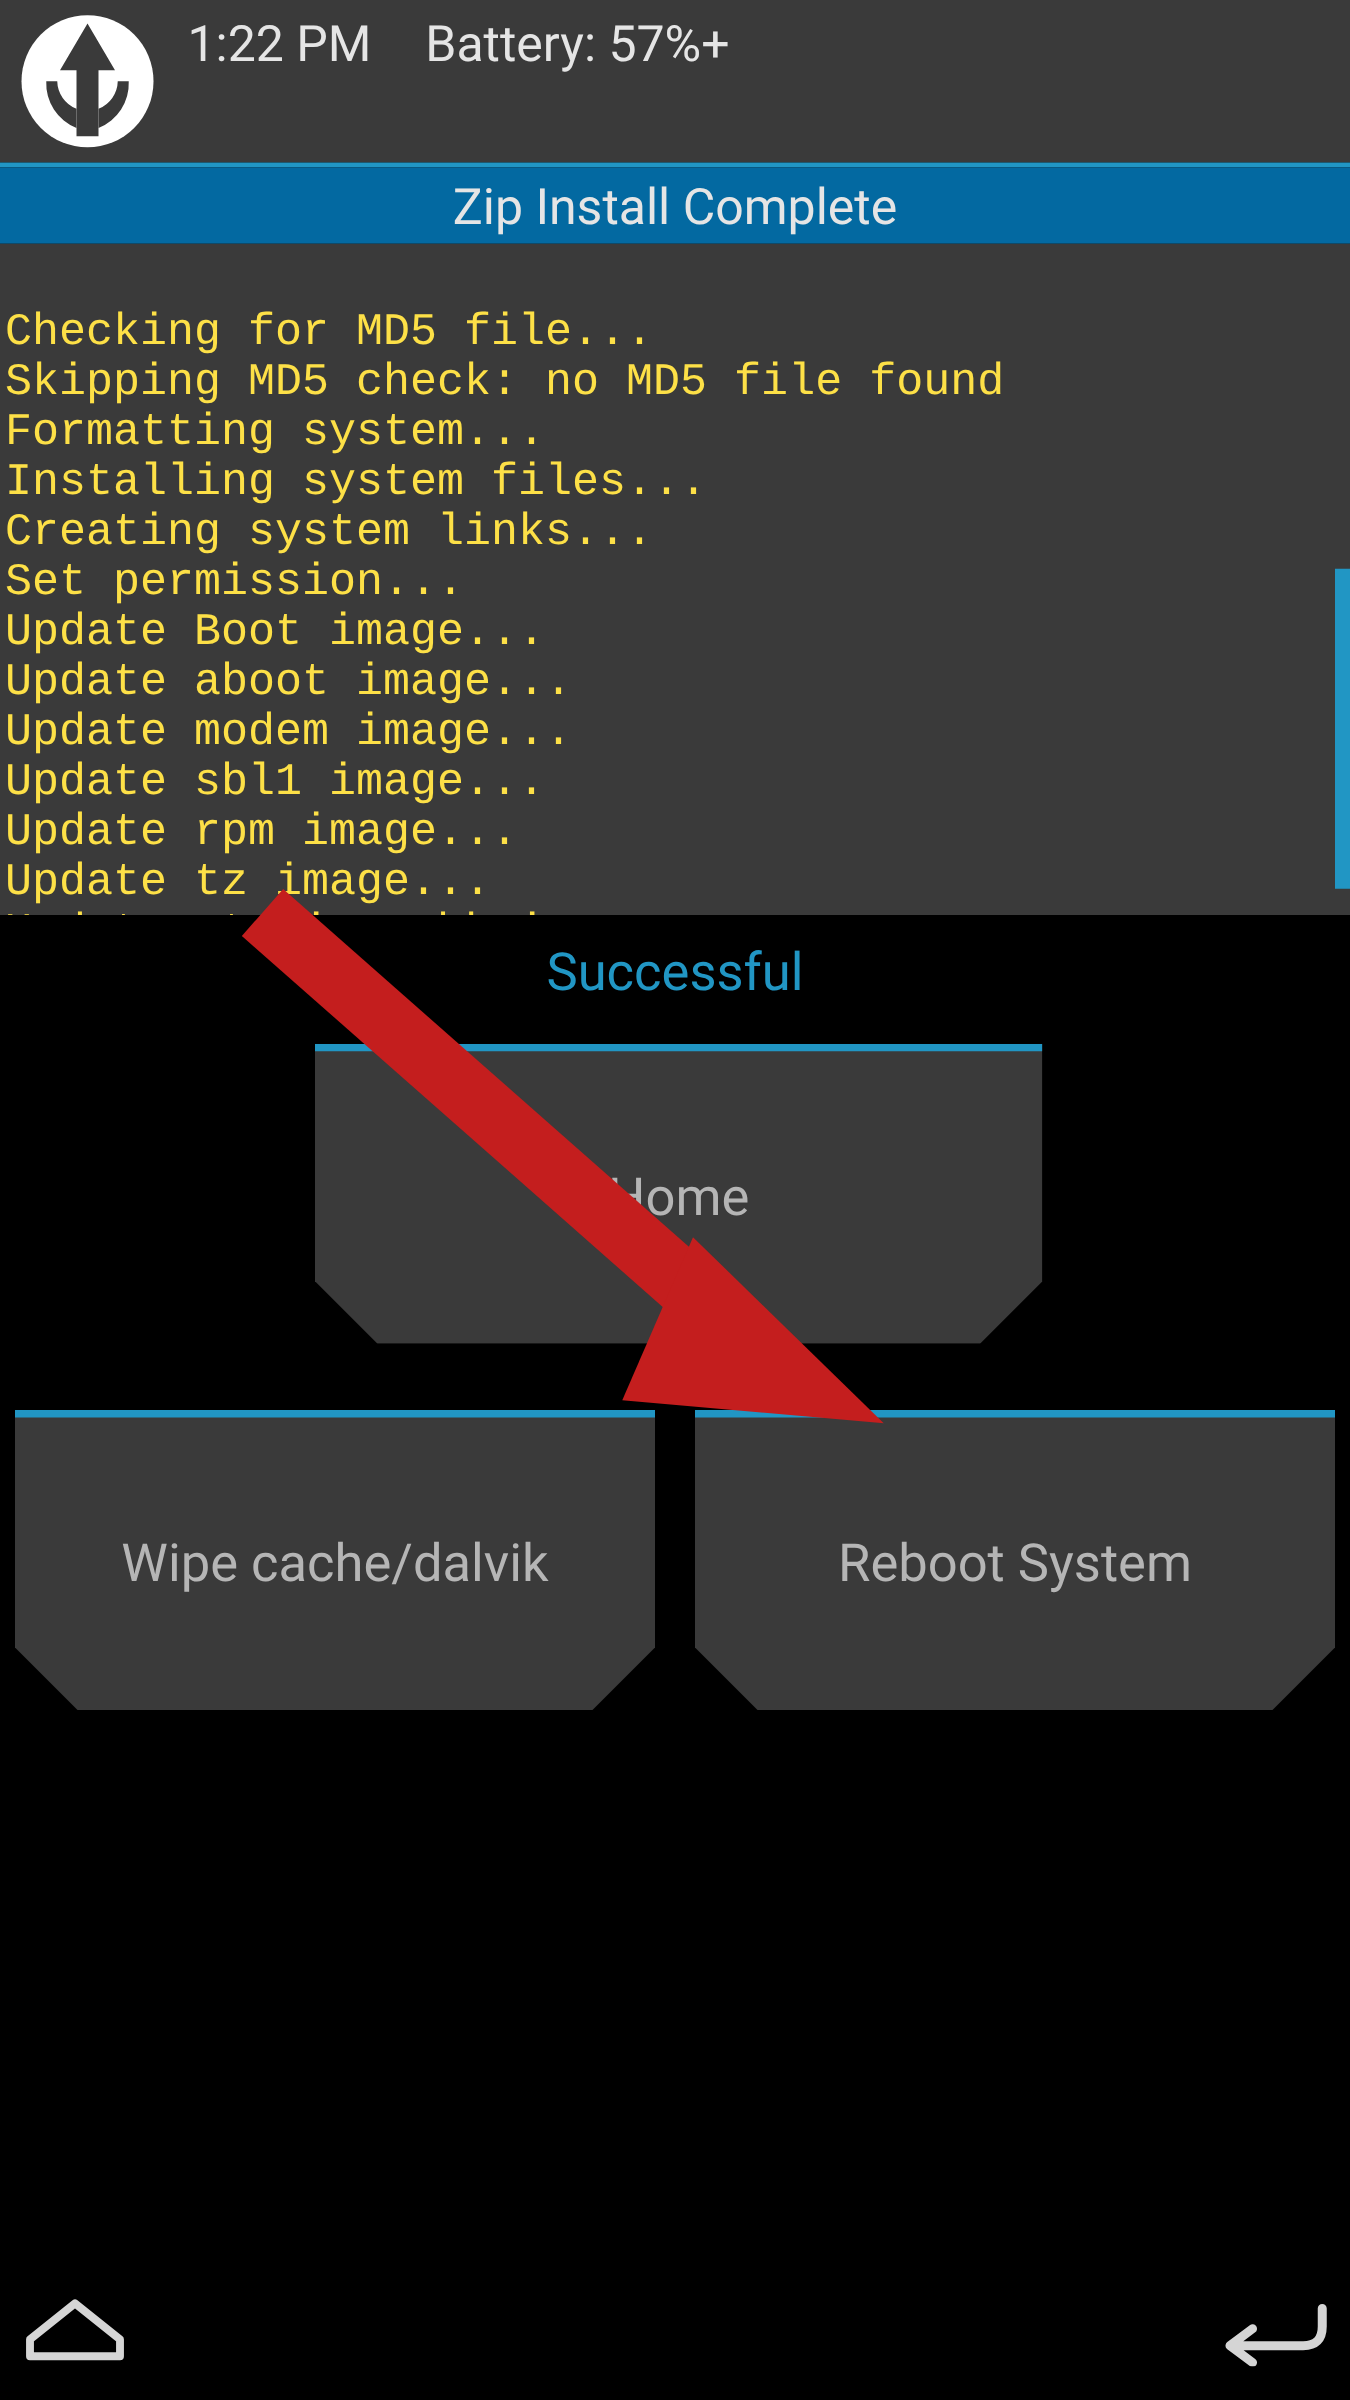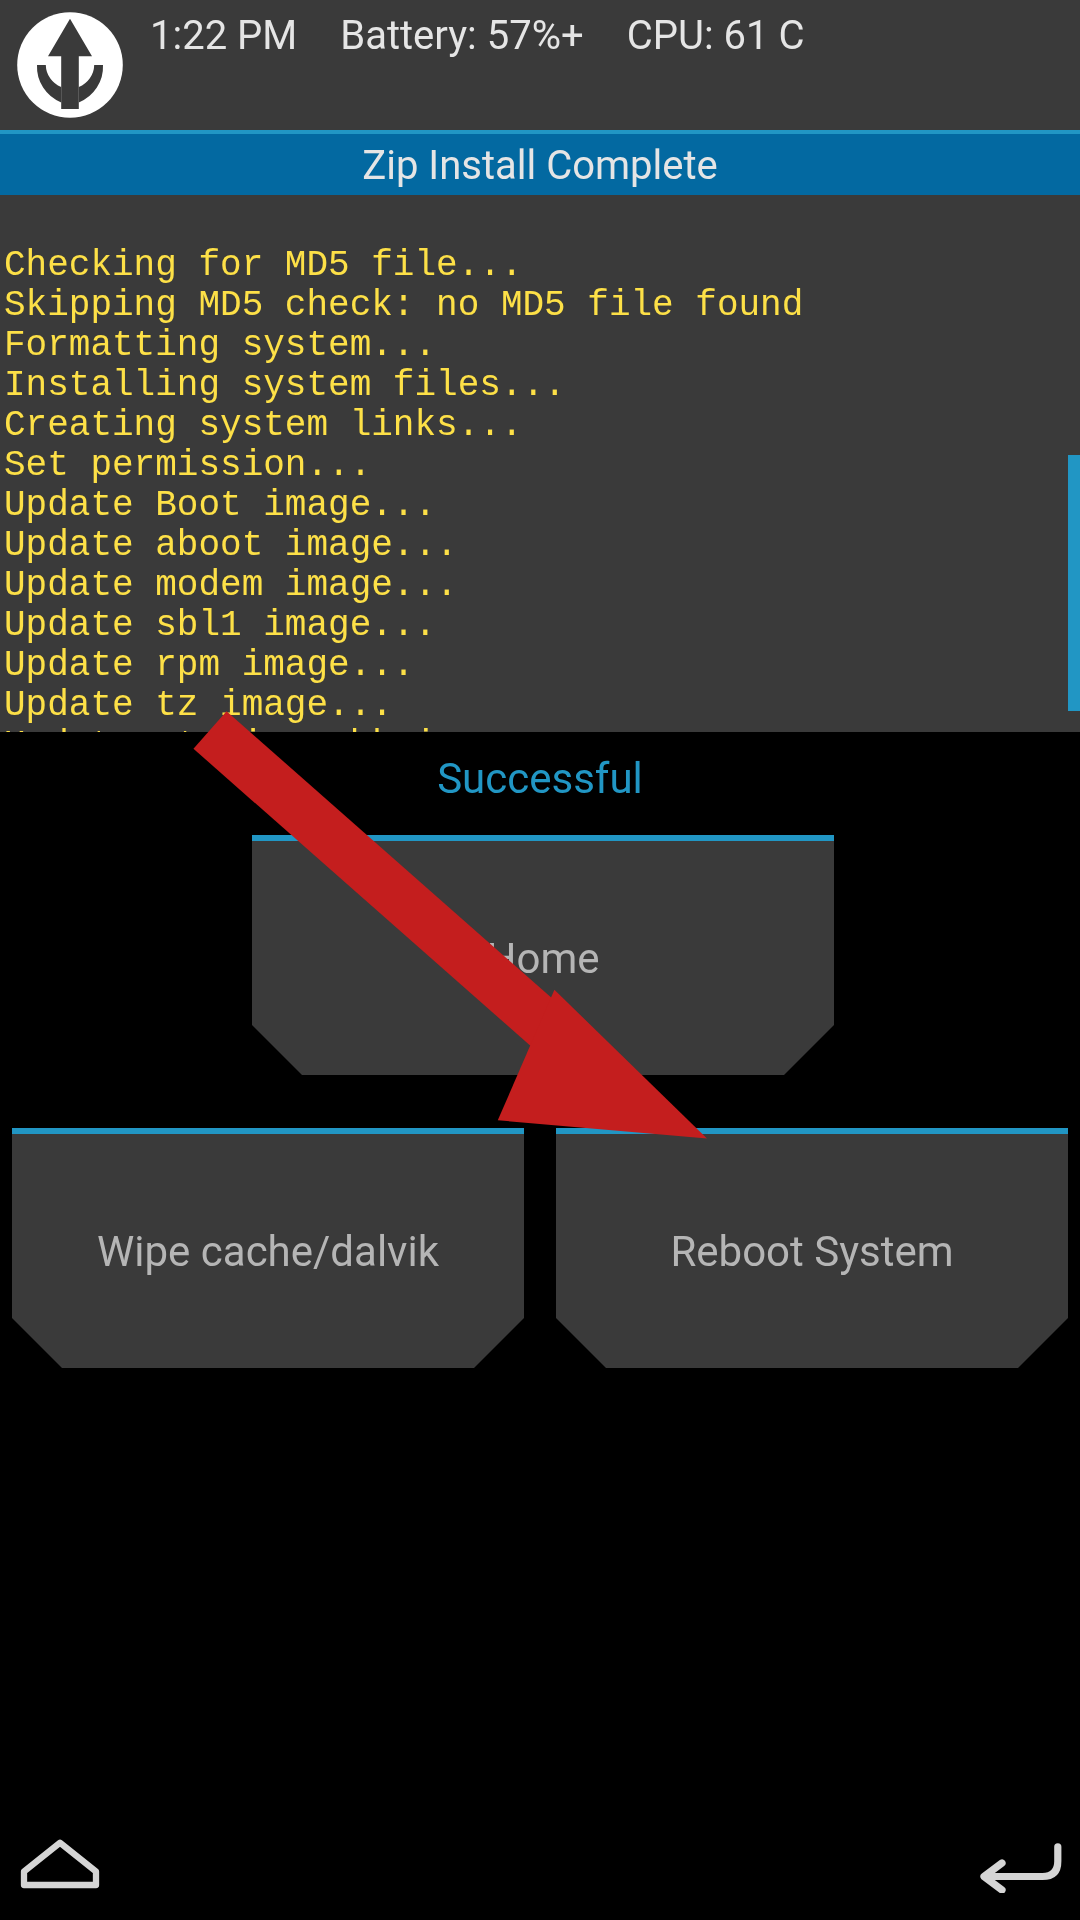--- a/index.html
+++ b/index.html
@@ -155,21 +155,20 @@
       <circle cx="50" cy="50" r="48" fill="#fff"></circle>
       <path d="M 50 8 L 30 42 L 42 42 L 42 90 L 58 90 L 58 42 L 70 42 Z" fill="#3a3a3a"></path>
       <path d="M 20 50 A 35 35 0 0 0 42 84 L 42 70 A 22 22 0 0 1 28 50 Z" fill="#3a3a3a"></path>
       <path d="M 80 50 A 35 35 0 0 1 58 84 L 58 70 A 22 22 0 0 0 72 50 Z" fill="#3a3a3a"></path>
     </svg>
   </div>
   <div class="header-text">
     <div class="status-line">
       <span>1:22 PM</span>
       <span>Battery: 57%+</span>
-      <span>CPU: 61 C</span>
     </div>
   </div>
 </div>
 
 <div class="divider"></div>
 
 <div class="subheader">Zip Install Complete</div>
 
 <div class="console">
   <div class="console-top-fade" id="console-text">Checking for MD5 file...

